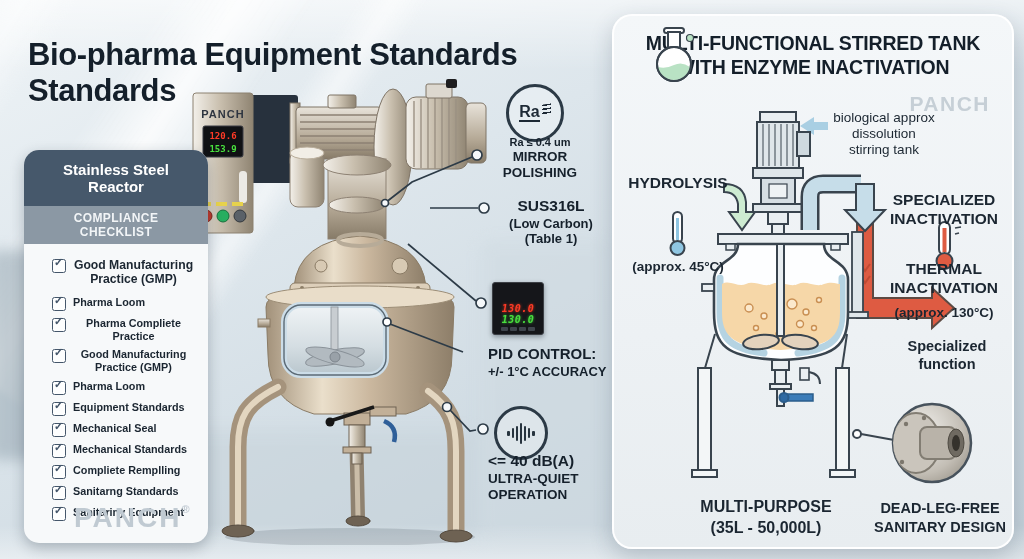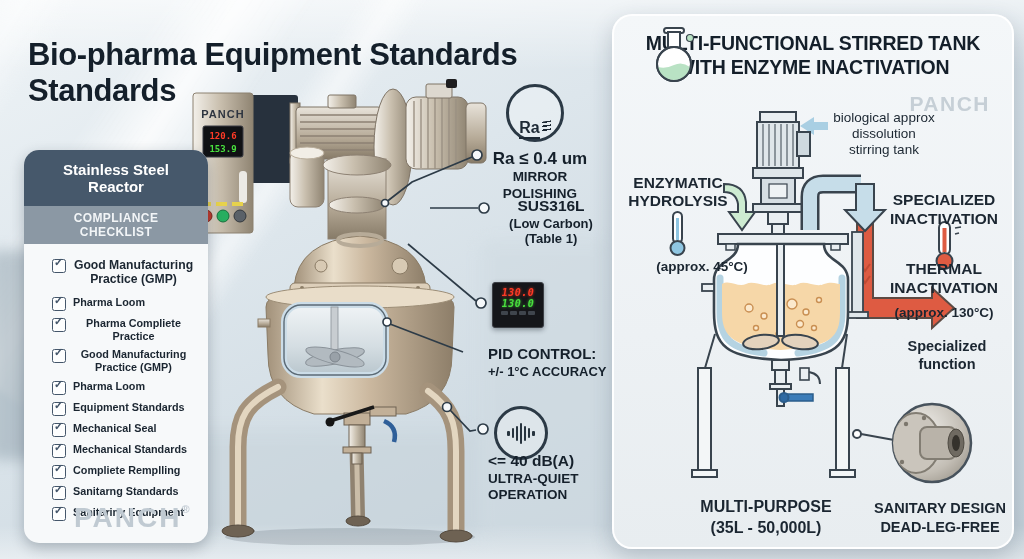--- a/index.html
+++ b/index.html
@@ -31,30 +31,30 @@
   .card-band{background:#8b98a4;color:#f2f5f7;font-size:12px;font-weight:700;letter-spacing:.4px;padding:5px 13px;}
   .card-list{list-style:none;margin:4px;padding:10px 10px 12px 24px;}
   .chk{display:flex;align-items:flex-start;gap:7px;margin-bottom:6px;font-size:10.8px;font-weight:600;color:#1b2631;line-height:1.18;}
   .chk:first-child{font-weight:800;font-size:12.2px;margin-bottom:9px;}
   .cb{flex:0 0 auto;width:12px;height:12px;margin-top:1px;border:1.6px solid #44566a;border-radius:2.5px;background:#fdfefe;position:relative;}
   .cb::after{content:"✓";position:absolute;left:1px;top:-4px;font-size:11px;color:#44566a;font-weight:700;}
 
   
   .co-text{position:absolute;color:#15202b;}
   .ra-badge{position:absolute;left:506px;top:84px;width:52px;height:52px;border:3px solid #2b3945;border-radius:50%;
-    background:rgba(246,249,251,.35);display:flex;align-items:flex-end;justify-content:center;gap:2px;}
+    background:rgba(246,249,251,.35);display:flex;align-items:center;justify-content:center;gap:2px;}
   .ra-text{font-size:16px;font-weight:700;color:#1d2935;border-bottom:2px solid #1d2935;line-height:1.05;}
   .ra-ticks{width:9px;height:10px;margin-bottom:8px;background:repeating-linear-gradient(to bottom,#1d2935 0 1.6px,transparent 1.6px 4px);transform:skewY(-8deg);}
   .co-mirror{left:478px;top:136px;width:124px;text-align:center;font-weight:800;font-size:13.5px;line-height:1.2;}
-  .co-mirror .big{font-size:17px;margin-top:13px;}
+  .co-mirror .big{font-size:11px;}
   .co-material{left:486px;top:197px;width:130px;text-align:center;line-height:1.2;}
   .co-material .big{font-weight:800;font-size:15.5px;}
   .co-material .sub{font-size:13px;font-weight:600;}
-  .pid-display{position:absolute;left:492px;top:282px;width:52px;height:46px;background:#15161a;border-radius:3px;
-    border:1px solid #3c3f45;box-shadow:0 2px 5px rgba(20,30,40,.4);padding:4px 4px 2px;box-sizing:border-box;}
+  .pid-display{position:absolute;left:492px;top:282px;width:52px;height:53px;background:#15161a;border-radius:3px;
+    border:1px solid #3c3f45;box-shadow:0 2px 5px rgba(20,30,40,.4);padding:20px 4px 2px;box-sizing:border-box;}
   .pid-row{font-family:"DejaVu Sans Mono",monospace;font-weight:700;font-size:10px;line-height:11px;letter-spacing:.5px;text-align:center;font-style:italic;}
   .pid-row.red{color:#ff3a26;text-shadow:0 0 3px rgba(255,60,30,.8);}
   .pid-row.green{color:#49e03e;text-shadow:0 0 3px rgba(70,220,60,.8);}
   .pid-btns{display:flex;gap:2px;justify-content:center;margin-top:2px;}
   .pid-btns span{width:7px;height:4px;background:#3f454d;border-radius:1px;display:block;}
   .co-pid{left:488px;top:344px;width:140px;font-weight:800;line-height:1.3;}
   .co-pid .l1{font-size:15px;}
   .co-pid .l2{font-size:13px;}
   .quiet-badge{position:absolute;left:494px;top:406px;width:48px;height:48px;border:3px solid #2b3945;border-radius:50%;
     background:rgba(246,249,251,.35);display:flex;align-items:center;justify-content:center;gap:2px;}
@@ -64,21 +64,21 @@
   .co-quiet .l2{font-size:13.5px;}
 
   
   .panel{position:absolute;left:612px;top:14px;width:398px;height:531px;border-radius:20px;
     background:linear-gradient(180deg,#f4f7f9 0%,#edf1f4 60%,#e8edf0 100%);
     border:2px solid rgba(255,255,255,.95);box-shadow:0 8px 22px rgba(35,55,75,.22);}
   .panel-title{margin:16px 10px 0;text-align:center;font-size:19.5px;font-weight:800;line-height:1.22;letter-spacing:-.2px;color:#141f2a;}
   .panel-watermark{position:absolute;right:22px;top:76px;font-size:21px;font-weight:800;letter-spacing:1.5px;color:#c6cfd6;}
   .plabel{position:absolute;text-align:center;color:#1b2631;}
   .lbl-enzymatic{left:0;top:158px;width:128px;font-size:15.5px;font-weight:800;line-height:1.18;}
-  .lbl-temp45{left:0;top:243px;width:128px;font-size:13.5px;font-weight:600;padding-left:24px;}
+  .lbl-temp45{left:0;top:243px;width:128px;font-size:13.5px;font-weight:600;}
   .lbl-tanknote{left:202px;top:94px;width:136px;font-size:13.5px;font-weight:500;line-height:1.18;}
   .lbl-specialized{left:262px;top:175px;width:136px;font-size:15.5px;font-weight:800;line-height:1.2;}
   .lbl-thermal{left:262px;top:244px;width:136px;font-size:15.5px;font-weight:800;line-height:1.2;}
   .lbl-temp130{left:262px;top:289px;width:136px;font-size:13.5px;font-weight:600;}
   .lbl-function{left:265px;top:321px;width:136px;font-size:14.5px;font-weight:600;line-height:1.25;}
   .lbl-multi{left:60px;top:481px;width:184px;font-size:16px;font-weight:800;line-height:1.3;}
   .lbl-deadleg{left:250px;top:483px;width:152px;font-size:14.5px;font-weight:800;line-height:1.3;}
 
   
   .logo{position:absolute;left:74px;top:502px;font-size:28px;font-weight:800;letter-spacing:2px;color:#c0cad2;}
@@ -487,21 +487,20 @@
           <ellipse cx="342" cy="427" rx="8" ry="14" fill="#6f6a61" stroke="#4f4b43"></ellipse>
           <ellipse cx="342" cy="427" rx="4" ry="8" fill="#35322c"></ellipse>
           <circle cx="292" cy="408" r="2.2" fill="#7c776d"></circle>
             <circle cx="288" cy="446" r="2.2" fill="#7c776d"></circle>
             <circle cx="310" cy="402" r="2.2" fill="#7c776d"></circle>
         </g>
       </g>
     </svg>
 
     <div class="plabel lbl-enzymatic">
-      <div>ENZYMATIC</div>
       <div>HYDROLYSIS</div>
     </div>
     <div class="plabel lbl-temp45">(approx. 45°C)</div>
     <div class="plabel lbl-tanknote">
       <div>biological approx</div>
       <div>dissolution</div>
       <div>stirring tank</div>
     </div>
     <div class="plabel lbl-specialized">
       <div>SPECIALIZED</div>
@@ -514,22 +513,22 @@
     <div class="plabel lbl-temp130">(approx. 130°C)</div>
     <div class="plabel lbl-function">
       <div>Specialized</div>
       <div>function</div>
     </div>
     <div class="plabel lbl-multi">
       <div>MULTI-PURPOSE</div>
       <div>(35L - 50,000L)</div>
     </div>
     <div class="plabel lbl-deadleg">
+      <div>DEAD-LEG-FREE</div>
       <div>SANITARY DESIGN</div>
-      <div>DEAD-LEG-FREE</div>
     </div>
   </div>
 
   <div class="logo">
     <span>PANCH</span><sup>®</sup>
   </div>
 
 </div>
 
 </body></html>

